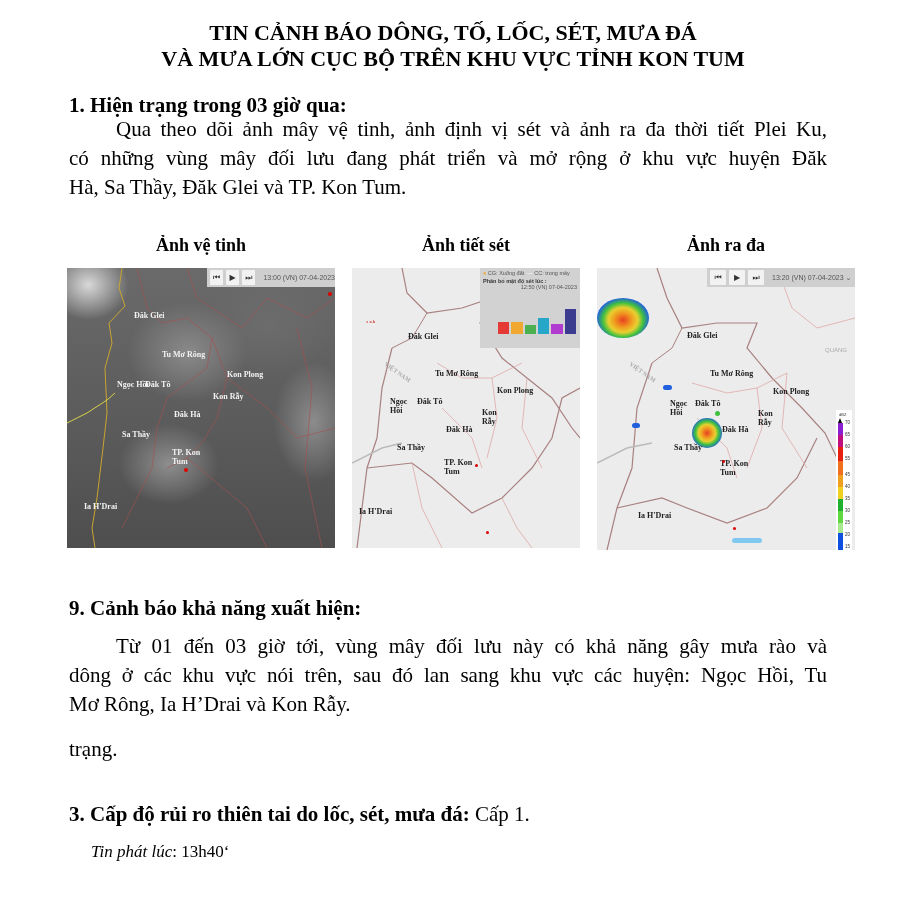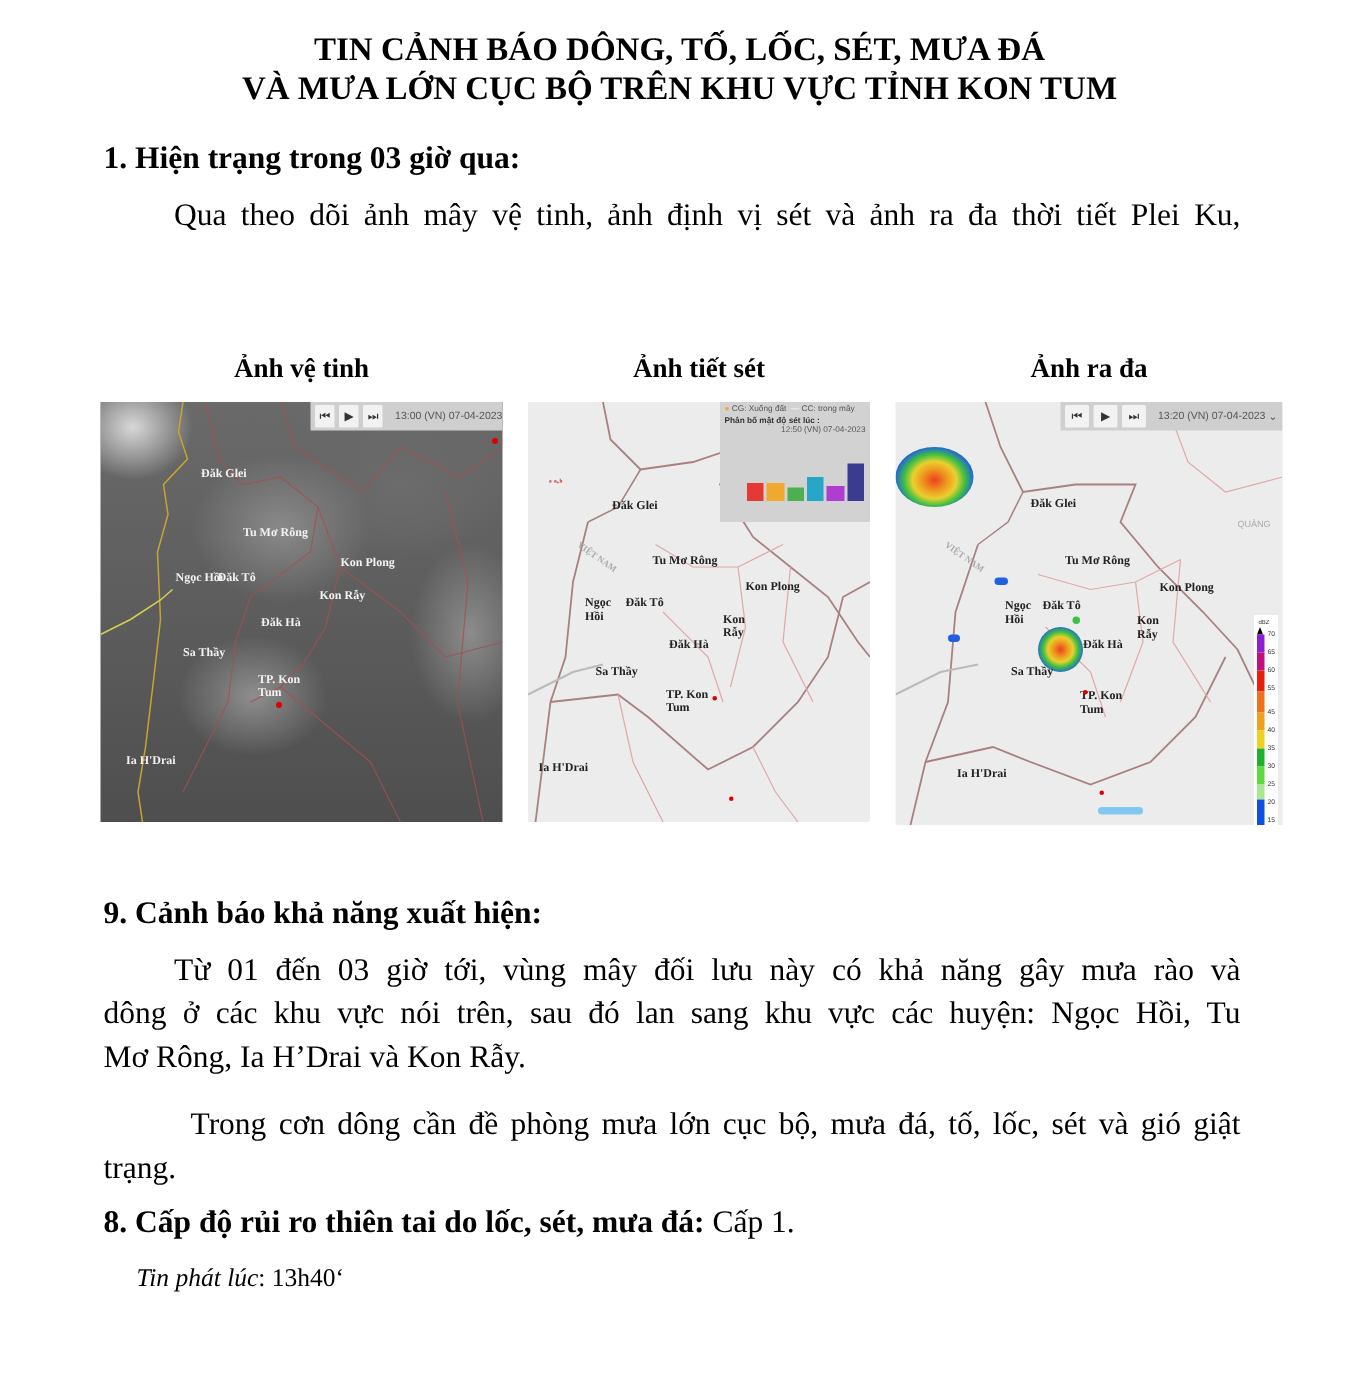--- a/index.html
+++ b/index.html
@@ -35,22 +35,24 @@
 </head>
 <body>
 
 <div>
   <div class="title t1">TIN CẢNH BÁO DÔNG, TỐ, LỐC, SÉT, MƯA ĐÁ</div>
   <div class="title t2">VÀ MƯA LỚN CỤC BỘ TRÊN KHU VỰC TỈNH KON TUM</div>
 </div>
 
 <div class="h" style="top:92px;">1. Hiện trạng trong 03 giờ qua:</div>
 
-<div class="p" style="top:129px;">
+<div class="p" style="top:115px;">
   <span class="line just" style="padding-left:47px;">Qua theo dõi ảnh mây vệ tinh, ảnh định vị sét và ảnh ra đa thời tiết Plei Ku,</span>
+  <span class="line just">có những vùng mây đối lưu đang phát triển và mở rộng ở khu vực huyện Đăk</span>
+  <span class="line">Hà, Sa Thầy, Đăk Glei và TP. Kon Tum.</span>
 </div>
 
 <div class="caption" style="left:67px;width:268px;text-align:center;">Ảnh vệ tinh</div>
 <div class="caption" style="left:352px;width:228px;">Ảnh tiết sét</div>
 <div class="caption" style="left:597px;width:258px;">Ảnh ra đa</div>
 
 <div class="img sat" style="left:67px;top:268px;width:268px;height:280px;
             background:
               radial-gradient(ellipse 40px 35px at 8% 6%, #d8d8d8, rgba(0,0,0,0)),
               radial-gradient(ellipse 60px 50px at 45% 30%, #8a8a8a, rgba(0,0,0,0)),
@@ -208,23 +210,22 @@
 
 <div class="h" style="top:595px;">9. Cảnh báo khả năng xuất hiện:</div>
 
 <div class="p" style="top:632px;">
   <span class="line just" style="padding-left:47px;">Từ 01 đến 03 giờ tới, vùng mây đối lưu này có khả năng gây mưa rào và</span>
   <span class="line just">dông ở các khu vực nói trên, sau đó lan sang khu vực các huyện: Ngọc Hồi, Tu</span>
   <span class="line">Mơ Rông, Ia H’Drai và Kon Rẫy.</span>
 </div>
 
 <div class="p" style="top:735px;">
-  <span class="line just" style="padding-left:58px;">Trong cơn dông cần đề phòng mưa lớn cục bộ, mưa đá, tố, lốc, sét và gió giật</span>
   <span class="line">trạng.</span>
 </div>
 
 <div class="h" style="top:801px;white-space:nowrap;">
-  <span>8. Cấp độ rủi ro thiên tai do lốc, sét, mưa đá:</span><span style="font-weight:normal;"> Cấp 1.</span>
+  <span>3. Cấp độ rủi ro thiên tai do lốc, sét, mưa đá:</span><span style="font-weight:normal;"> Cấp 1.</span>
 </div>
 
 <div class="footer">
   <i>Tin phát lúc</i><span>: 13h40‘</span>
 </div>
 
 </body></html>

